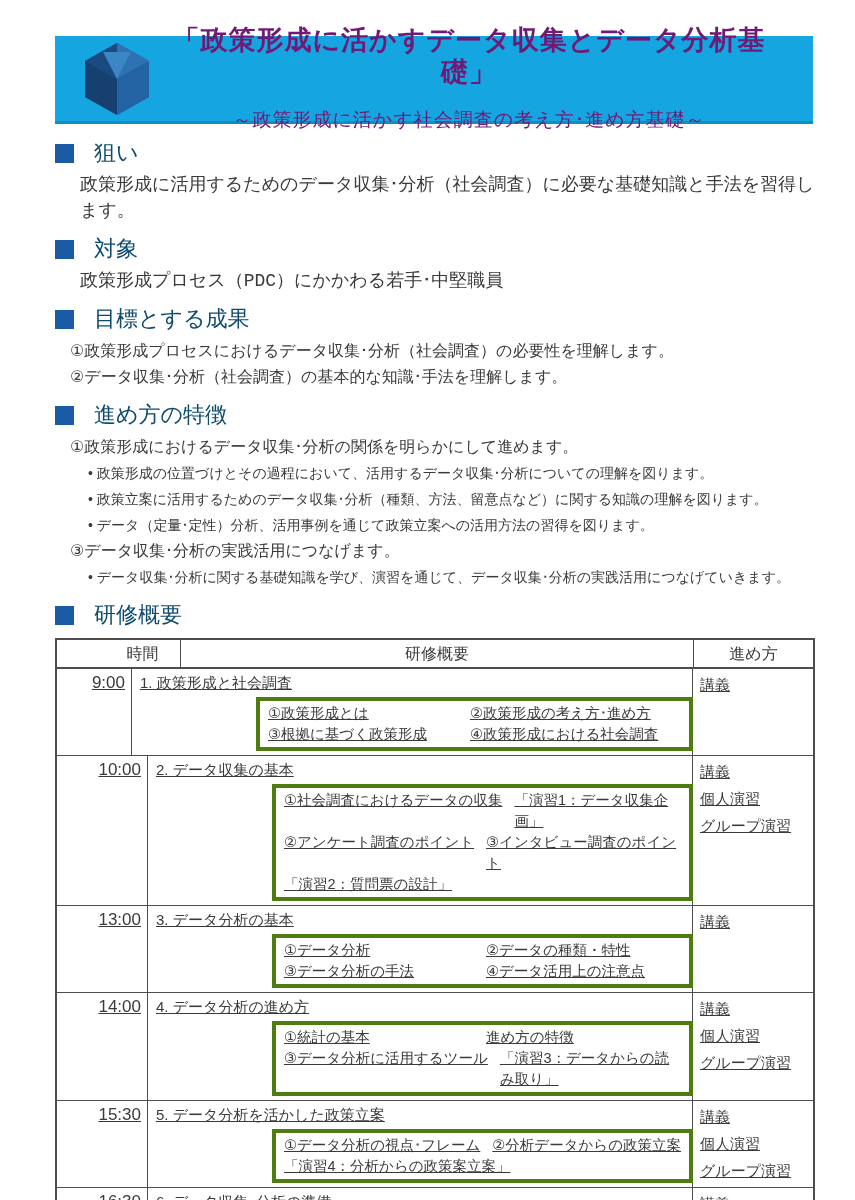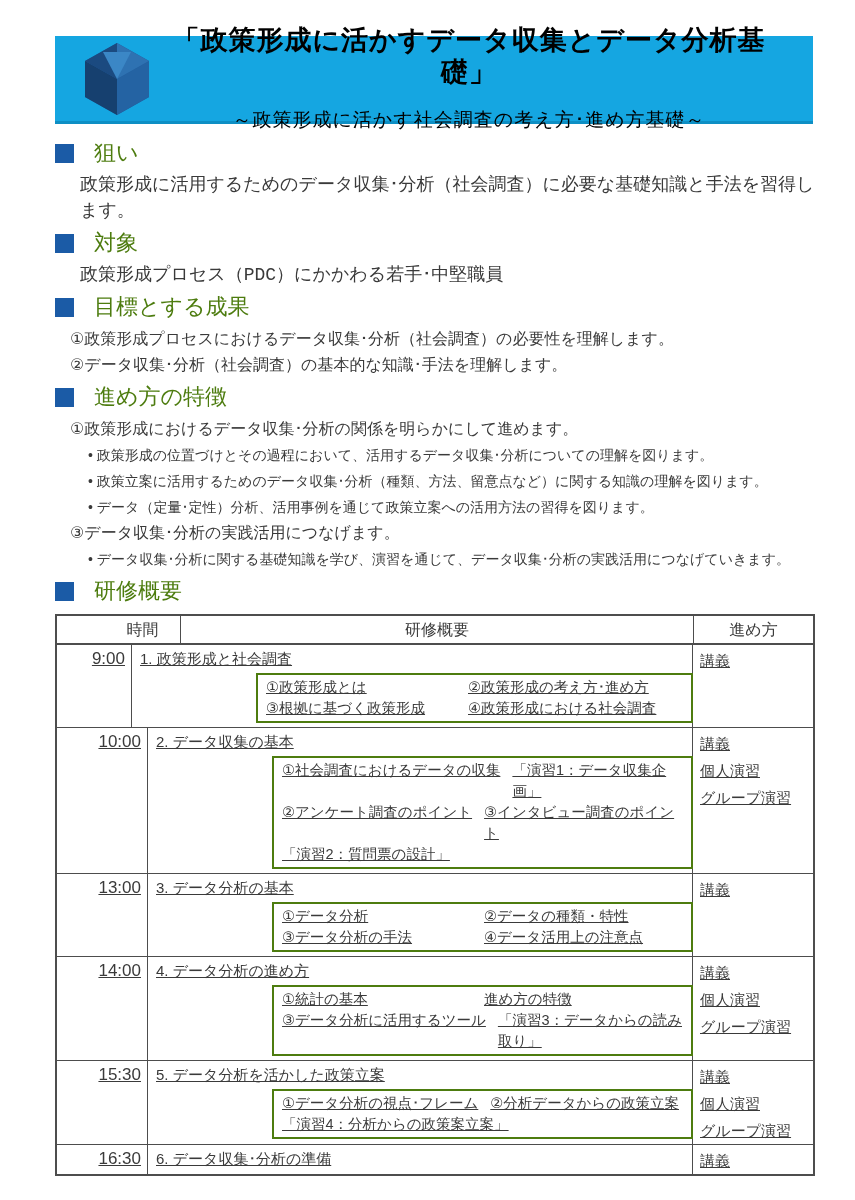--- a/index.html
+++ b/index.html
@@ -10,30 +10,30 @@
   }
   .page { position:absolute; inset:0; background:#fff; overflow:hidden; }
 
   
   .banner {
     position:absolute; left:55px; top:36px; width:758px; height:88px;
     background:#15a6e1; border-bottom:3px solid #0e8fc4;
     display:flex; align-items:center; box-sizing:border-box;
   }
   .banner .logo-wrap { margin-left:30px; flex:0 0 auto; display:flex; }
-  .banner .titles { flex:1; text-align:center; color:#000000; padding-right:24px; }
+  .banner .titles { flex:1; text-align:center; color:#701a75; padding-right:24px; }
   .banner .title { font-size:27px; font-weight:bold; letter-spacing:1px; line-height:32px; }
   .banner .subtitle { font-size:19px; margin-top:19px; letter-spacing:1px; }
 
   
   .content { position:absolute; left:55px; top:140px; width:762px; }
-  .section + .section { margin-top:6px; }
+  .section + .section { margin-top:12px; }
   .section-heading { display:flex; align-items:center; margin-bottom:6px; }
   .sq { width:19px; height:19px; background:#1b5ba6; flex:0 0 auto; margin-right:20px; }
-  .section-heading .h-text { font-size:22px; line-height:26px; color:#4d7c0f; }
+  .section-heading .h-text { font-size:22px; line-height:26px; color:#0c4a6e; }
   .line { line-height:22px; }
   .line.body   { font-size:18px; margin-left:25px; line-height:26px;font-family:Liberation Mono, monospace; }
   .line.num    { font-size:16px; margin-left:15px; line-height:26px; }
   .line.bullet { font-size:14px; margin-left:33px; line-height:26px; }
 
   
   .sec-table-heading { margin-top:22px; }
   .table {
     margin-top:10px; width:760px; box-sizing:border-box;
     border:2px solid #4d4d4d;
@@ -49,21 +49,21 @@
   .thead > div + div { border-left:1px solid #4d4d4d; }
   .trow { display:grid; grid-template-columns:75px 1fr 120px;text-decoration:underline; }
   .trow + .trow { border-top:1px solid #4d4d4d;padding-left:16px; }
   .cell-time {
     border-right:1px solid #4d4d4d; text-align:right;
     font-size:17px; padding:3px 6px 0 0; line-height:22px;
   }
   .cell-content { border-right:1px solid #4d4d4d; min-width:0; }
   .session-title { font-size:15px; line-height:24px; padding:2px 0 0 8px; }
   .sub-box {
-    border:2px solid #4d7c0f; margin:2px -1px 4px 124px;
+    border:4px solid #4d7c0f; margin:2px -1px 4px 124px;
     padding:2px 8px; font-size:14.5px; line-height:21px;
   }
   .sub-line { display:flex; gap:12px; }
   .sub-line .c1 { min-width:190px; flex:0 0 auto; }
   .sub-line .c2 { flex:0 1 auto; }
   .cell-method { font-size:15px; line-height:27px; padding:2px 0 0 7px; }
 </style>
 </head>
 <body>
 

